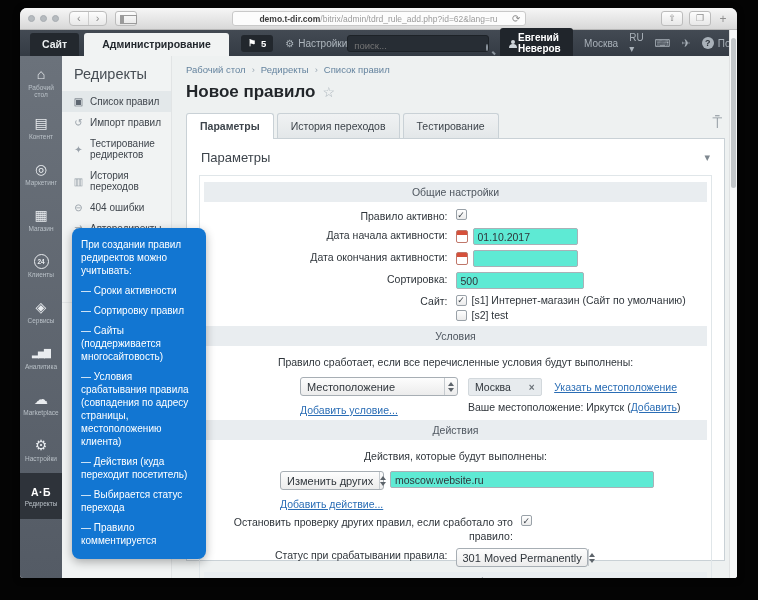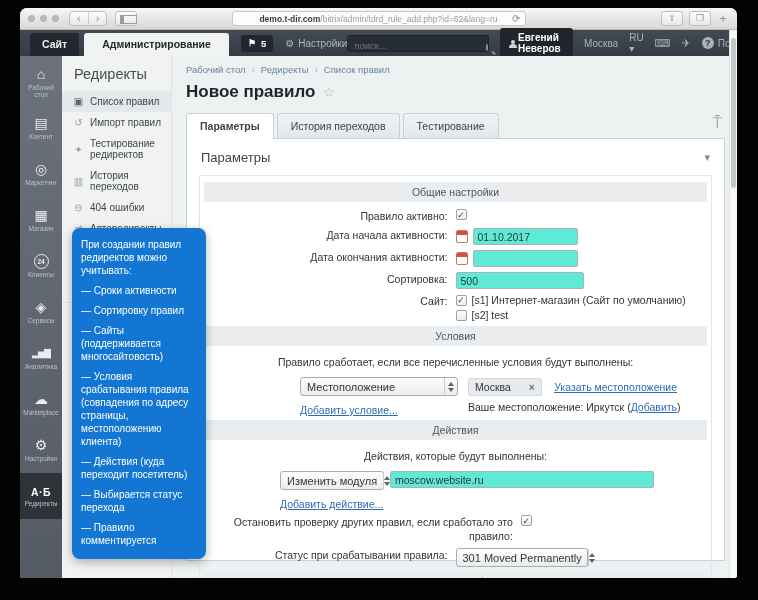--- a/index.html
+++ b/index.html
@@ -344,21 +344,21 @@
                 <span>Ваше местоположение: Иркутск (</span><span class="lnk">Добавить</span><span>)</span>
               </div>
             </div>
           </div>
 
           <div class="secbar">Действия</div>
           <div class="fintro">Действия, которые будут выполнены:</div>
           <div class="act-wrap">
             <div class="subcol">
               <div class="sel" style="width:104px">
-                <span class="stx">Изменить модуля</span>
+                <span class="stx">Изменить других</span>
                 <span class="step">
                     <span class="tri-u"></span>
                     <span class="tri-d"></span>
                   </span>
               </div>
               <span class="lnk">Добавить действие...</span>
             </div>
             <input class="ti" style="width: 264px;" value="moscow.website.ru">
           </div>
           <div class="frow">

